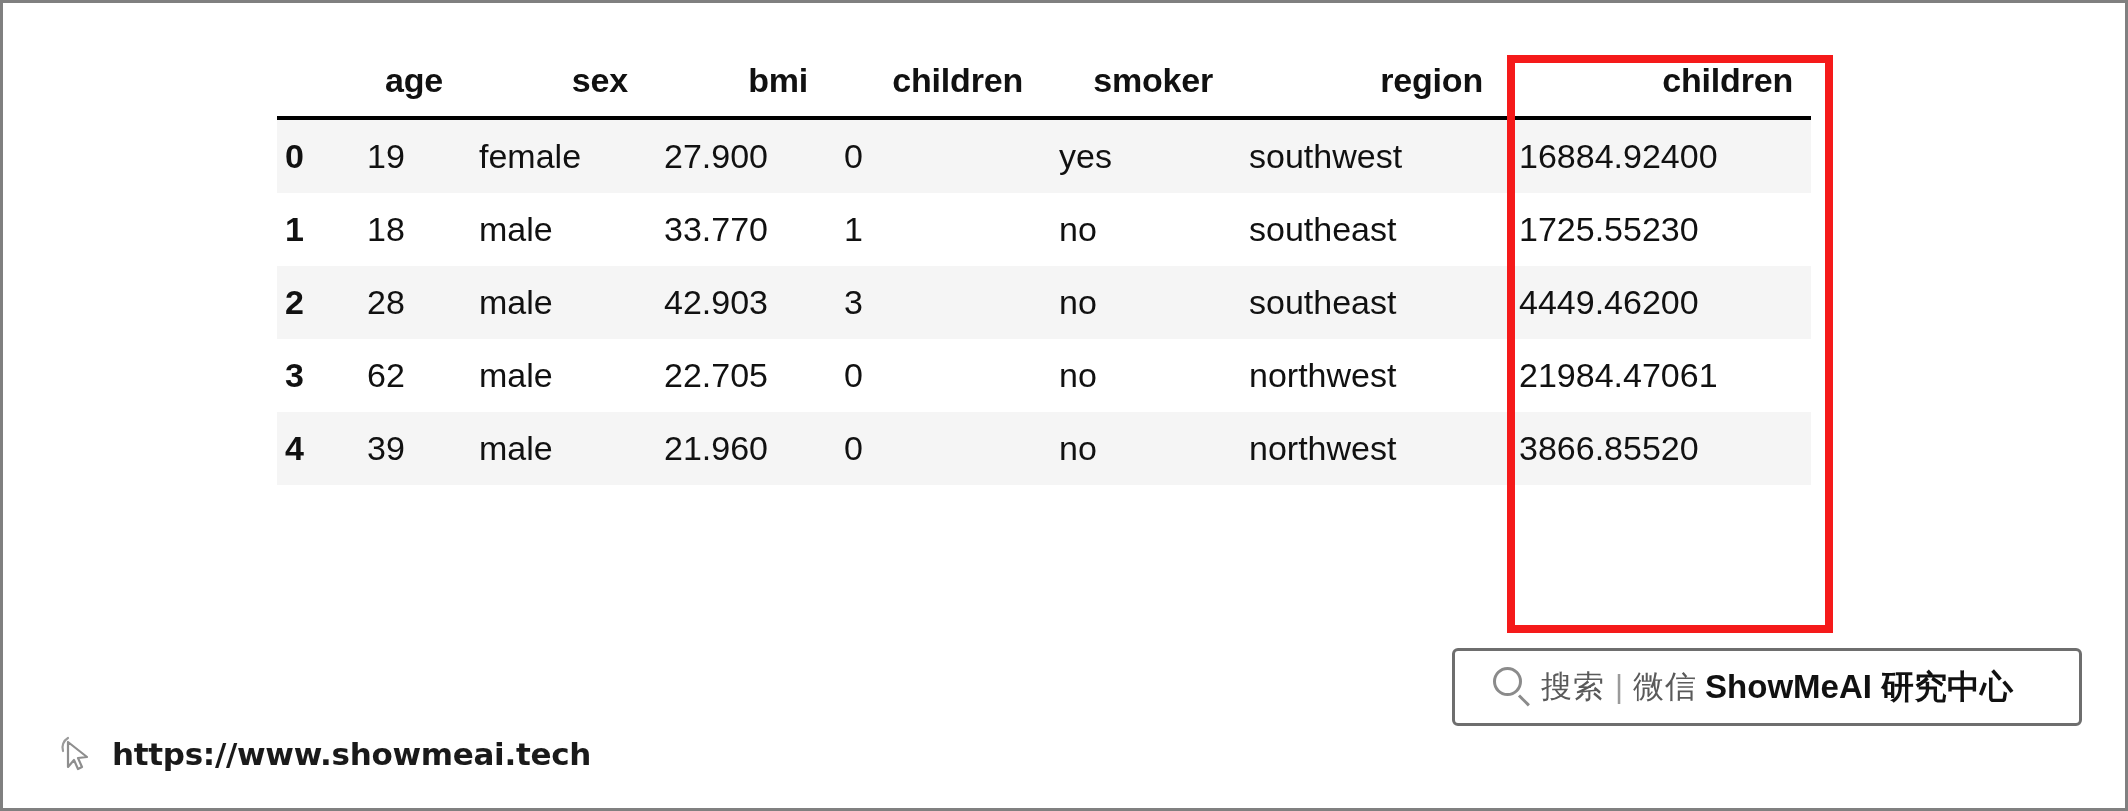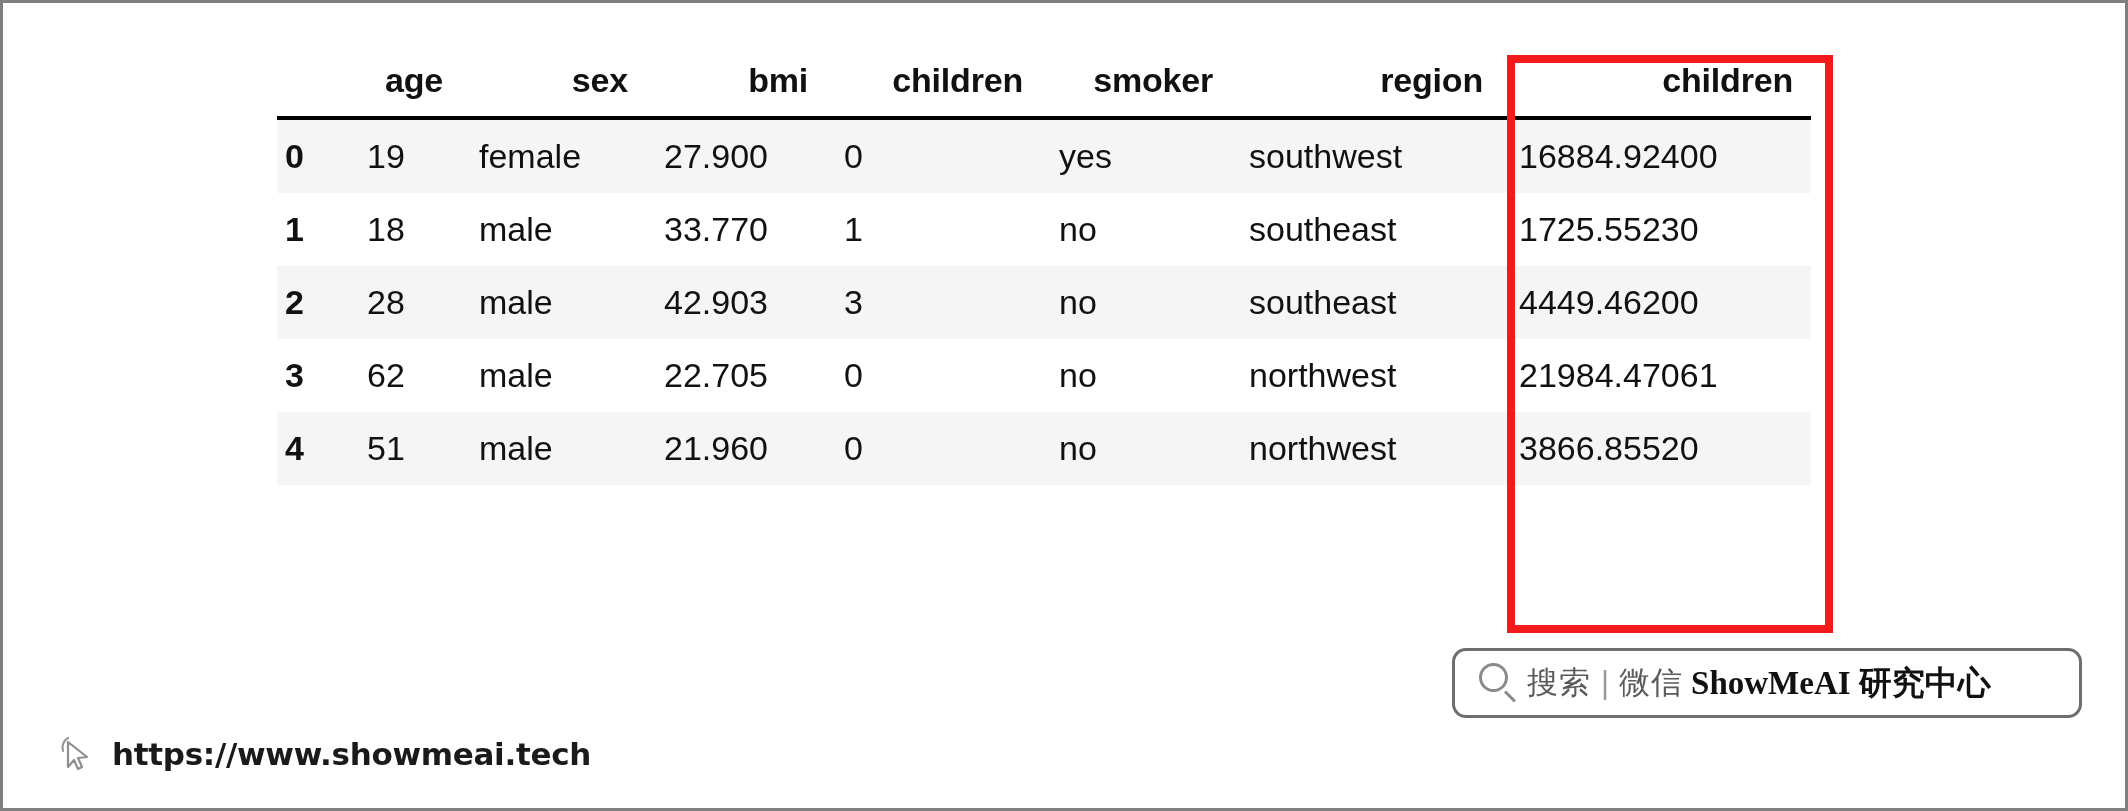--- a/index.html
+++ b/index.html
@@ -100,28 +100,28 @@
     pointer-events: none;
     background: transparent;
   }
 
   
   .wm-pill {
     position: absolute;
     left: 1449px;
     top: 645px;
     width: 630px;
-    height: 70px;
+    height: 78px;
     box-sizing: border-box;
     border: 3px solid #6e6e6e;
-    border-radius: 14px;
+    border-radius: 6px;
     background: #ffffff;
     display: flex;
     align-items: center;
-    padding-left: 22px;
+    padding-left: 36px;
     gap: 8px;
   }
 
   .wm-pill .search-glyph {
     flex: 0 0 auto;
     width: 42px;
     height: 42px;
     position: relative;
     display: block;
   }
@@ -152,21 +152,21 @@
   }
   .wm-pill .wm-sep {
     font-size: 31px;
     color: #9a9a9a;
     padding: 0 2px;
   }
   .wm-pill .wm-brand {
     font-size: 33px;
     font-weight: bold;
     color: #111111;
-    font-family: Liberation Serif, serif;
+    font-family: Liberation Sans, sans-serif;
     letter-spacing: 0px;
   }
 
   
   .url-row {
     position: absolute;
     left: 55px;
     top: 731px;
     display: flex;
     align-items: center;
@@ -250,21 +250,21 @@
           <td>62</td>
           <td>male</td>
           <td>22.705</td>
           <td>0</td>
           <td>no</td>
           <td>northwest</td>
           <td>21984.47061</td>
         </tr>
         <tr class="odd-row">
           <th class="idx">4</th>
-          <td>51</td>
+          <td>39</td>
           <td>male</td>
           <td>21.960</td>
           <td>0</td>
           <td>no</td>
           <td>northwest</td>
           <td>3866.85520</td>
         </tr>
       </tbody>
     </table>
   </div>

